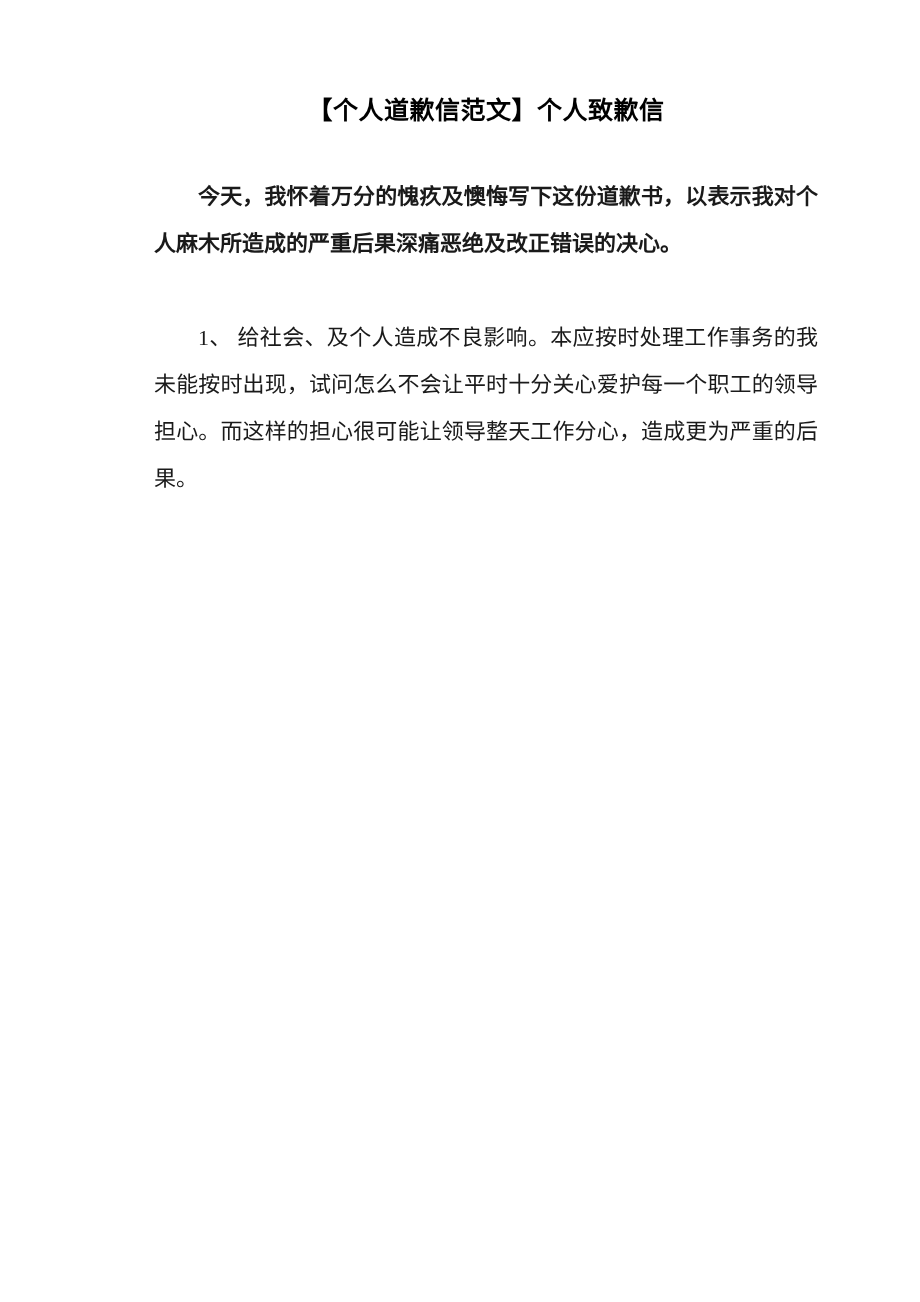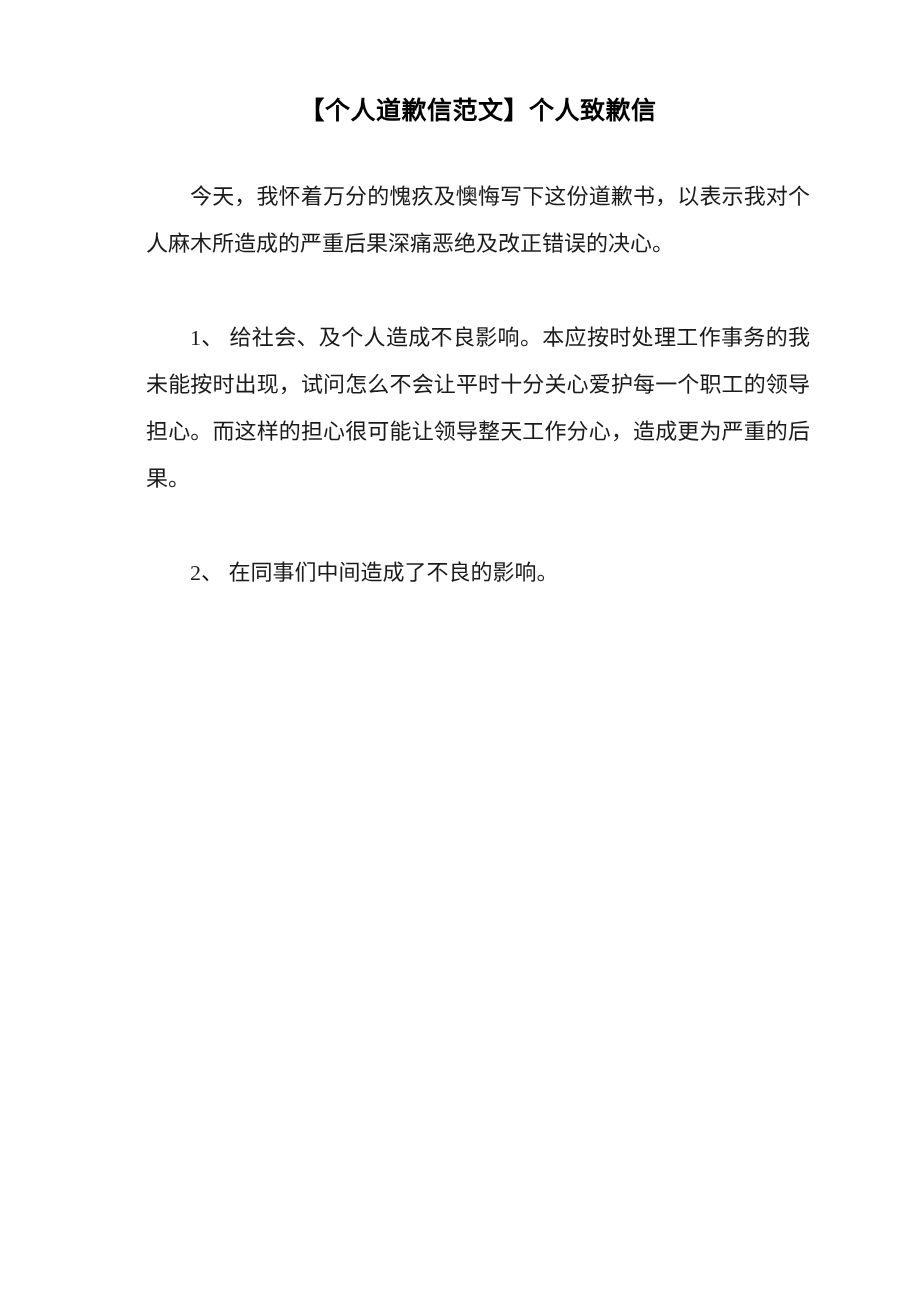--- a/index.html
+++ b/index.html
@@ -14,21 +14,21 @@
     height: 1302px;
     margin: 0 auto;
     background: #ffffff;
     overflow: hidden;
     font-family: "Liberation Serif", "DejaVu Serif", serif;
     color: #1a1a1a;
     box-sizing: border-box;
   }
   .doc-body {
     position: absolute;
-    left: 146px;
+    left: 154px;
     top: 0;
     width: 664px;
   }
   .doc-title {
     font-size: 25px;
     font-weight: bold;
     text-align: center;
     line-height: 1.2;
     margin: 0;
     padding-top: 96px;
@@ -45,20 +45,21 @@
   }
   .para {
     font-size: 22px;
     line-height: 47px;
     margin: 0;
     padding-top: 47px;
     text-align: justify;
     text-justify: inter-ideograph;
     white-space: pre-wrap;
     word-break: break-all;
+    font-weight: bold;
   }
   .para.indent {
     text-indent: 2em;
   }
   .list-item {
     font-size: 22px;
     line-height: 47px;
     margin: 0;
     padding-top: 47px;
     text-align: justify;
@@ -75,17 +76,16 @@
   <div class="doc-body">
 
     <h1 class="doc-title">【个人道歉信范文】个人致歉信</h1>
 
 
     <p class="para indent">今天，我怀着万分的愧疚及懊悔写下这份道歉书，以表示我对个 人麻木所造成的严重后果深痛恶绝及改正错误的决心。</p>
 
 
     <p class="list-item">1、 给社会、及个人造成不良影响。本应按时处理工作事务的我未能按时出现，试问怎么不会让平时十分关心爱护每一个职工的领导担心。而这样的担心很可能让领导整天工作分心，造成更为严重的后果。</p>
 
-    <p class="list-item">2、 在同事们中间造成了不良的影响。</p>
 
 
   </div>
 </div>
 
 </body></html>

